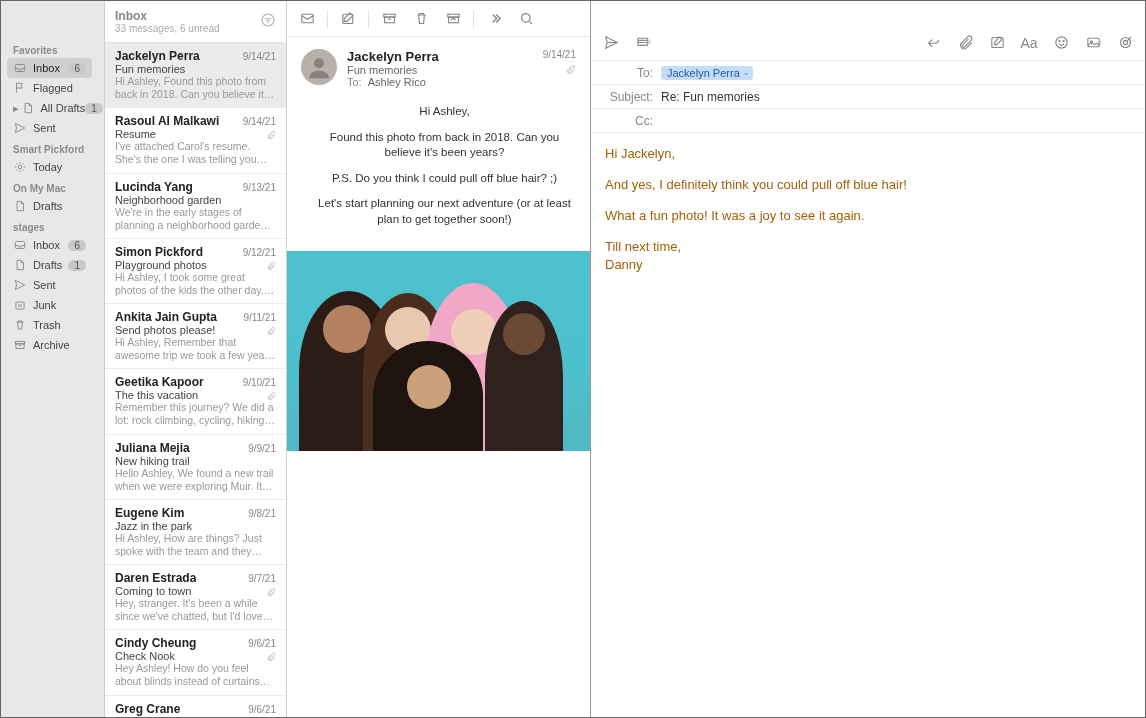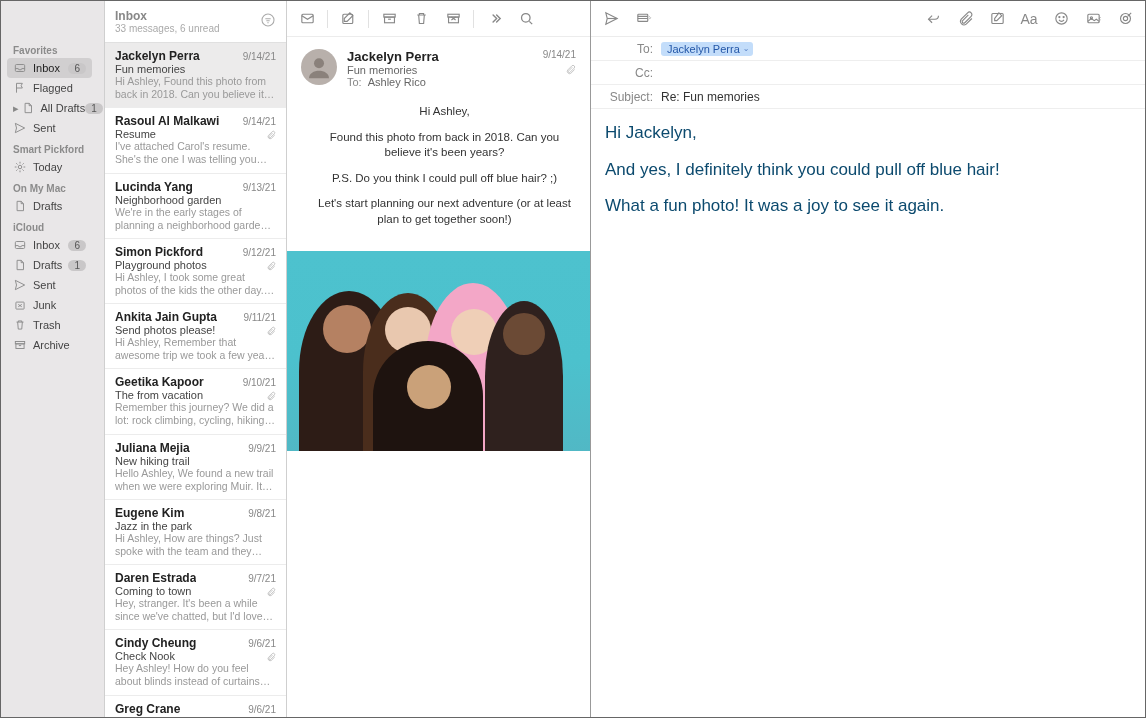--- a/index.html
+++ b/index.html
@@ -177,20 +177,21 @@
 .p4 { left: 198px; width: 78px; height: 150px; background: #2f211e; }
 .p4::after { content:""; position:absolute; top:12px; left:18px; width:42px; height:42px; background: #6b4a35; border-radius: 50%; }
 .p5 { left: 86px; bottom: -10px; width: 110px; height: 110px; background: #1e130f; border-radius: 50% 50% 0 0 !important; }
 .p5::after { content:""; position:absolute; top:24px; left:34px; width:44px; height:44px; background: #caa179; border-radius: 50%; }
 
 
 .compose {
   width: 554px;
   display:flex;
   flex-direction:column;
+  margin-top:24px;
 }
 .compose .toolbar { border-bottom: 1px solid #ececec; }
 .compose .toolbar .right-group { margin-left:auto; display:flex; gap:4px;}
 
 .field-row {
   display:flex;
   align-items:center;
   padding: 4px 14px;
   border-bottom: 1px solid #eee;
   font-size: 12px;
@@ -205,22 +206,22 @@
   color:#2457a8;
   border-radius: 3px;
   padding: 1px 4px 1px 6px;
   font-size: 11px;
   gap: 3px;
 }
 .recipient-token .chevron { font-size: 8px; color:#5b84c7;}
 .compose-body {
   flex:1;
   padding: 12px 14px;
-  font-size: 17px;
-  color:#0c4a6e;
+  font-size: 13px;
+  color:#a16207;
   line-height:1.45;
 }
 .compose-body p { margin-bottom: 12px; }
 
 </style>
 </head>
 <body>
 
 <div class="sidebar" id="sidebar">
     <div class="sb-section-title">Favorites</div>
@@ -262,21 +263,21 @@
       <span>Today</span>
     </div>
     <div class="sb-section-title">On My Mac</div>
     <div class="sb-item">
       <span class="icon"><svg viewBox="0 0 24 24" fill="none" stroke="currentColor" stroke-width="1.6">
           <path d="M7 4h7l4 4v12H7z"></path>
           <path d="M14 4v4h4"></path>
         </svg></span>
       <span>Drafts</span>
     </div>
-    <div class="sb-section-title">iCloud</div>
+    <div class="sb-section-title">stages</div>
     <div class="sb-item">
       <span class="icon"><svg viewBox="0 0 24 24" fill="none" stroke="currentColor" stroke-width="1.6">
           <rect x="4" y="6" width="16" height="12" rx="2"></rect>
           <path d="M4 13h5l1 2h4l1-2h5"></path>
         </svg></span>
       <span>Inbox</span>
       <span class="sb-badge">6</span>
     </div>
     <div class="sb-item">
       <span class="icon"><svg viewBox="0 0 24 24" fill="none" stroke="currentColor" stroke-width="1.6">
@@ -376,21 +377,21 @@
         <div class="preview">Hi Ashley, Remember that awesome trip we took a few years ago? I fou...</div>
         <div class="clip"><svg viewBox="0 0 24 24" width="10" height="10" fill="none" stroke="currentColor" stroke-width="2">
             <path d="M21 12l-8 8a5 5 0 01-7-7l9-9a3.5 3.5 0 015 5l-9 9a2 2 0 01-3-3l8-8"></path>
           </svg></div>
       </div>
       <div class="msg-item">
         <div class="top">
           <div class="from">Geetika Kapoor</div>
           <div class="date">9/10/21</div>
         </div>
-        <div class="subj">The from vacation</div>
+        <div class="subj">The this vacation</div>
         <div class="preview">Remember this journey? We did a lot: rock climbing, cycling, hiking, a...</div>
         <div class="clip"><svg viewBox="0 0 24 24" width="10" height="10" fill="none" stroke="currentColor" stroke-width="2">
             <path d="M21 12l-8 8a5 5 0 01-7-7l9-9a3.5 3.5 0 015 5l-9 9a2 2 0 01-3-3l8-8"></path>
           </svg></div>
       </div>
       <div class="msg-item">
         <div class="top">
           <div class="from">Juliana Mejia</div>
           <div class="date">9/9/21</div>
         </div>
@@ -590,26 +591,27 @@
   <div class="field-row">
     <div class="label">To:</div>
     <div class="value">
       <span class="recipient-token">
         <span>Jackelyn Perra</span>
         <span class="chevron">⌄</span>
       </span>
     </div>
   </div>
   <div class="field-row">
+    <div class="label">Subject:</div>
+    <div class="value">Re: Fun memories</div>
+  </div>
+  <div class="field-row">
     <div class="label">Cc:</div>
     <div class="value"></div>
-  </div>
-  <div class="field-row">
-    <div class="label">Subject:</div>
-    <div class="value">Re: Fun memories</div>
   </div>
 
   <div class="compose-body" id="composebody">
       <p>Hi Jackelyn,</p>
       <p>And yes, I definitely think you could pull off blue hair!</p>
       <p>What a fun photo! It was a joy to see it again.</p>
+      <p>Till next time,<br>Danny</p>
     </div>
 </div>
 
 </body></html>

